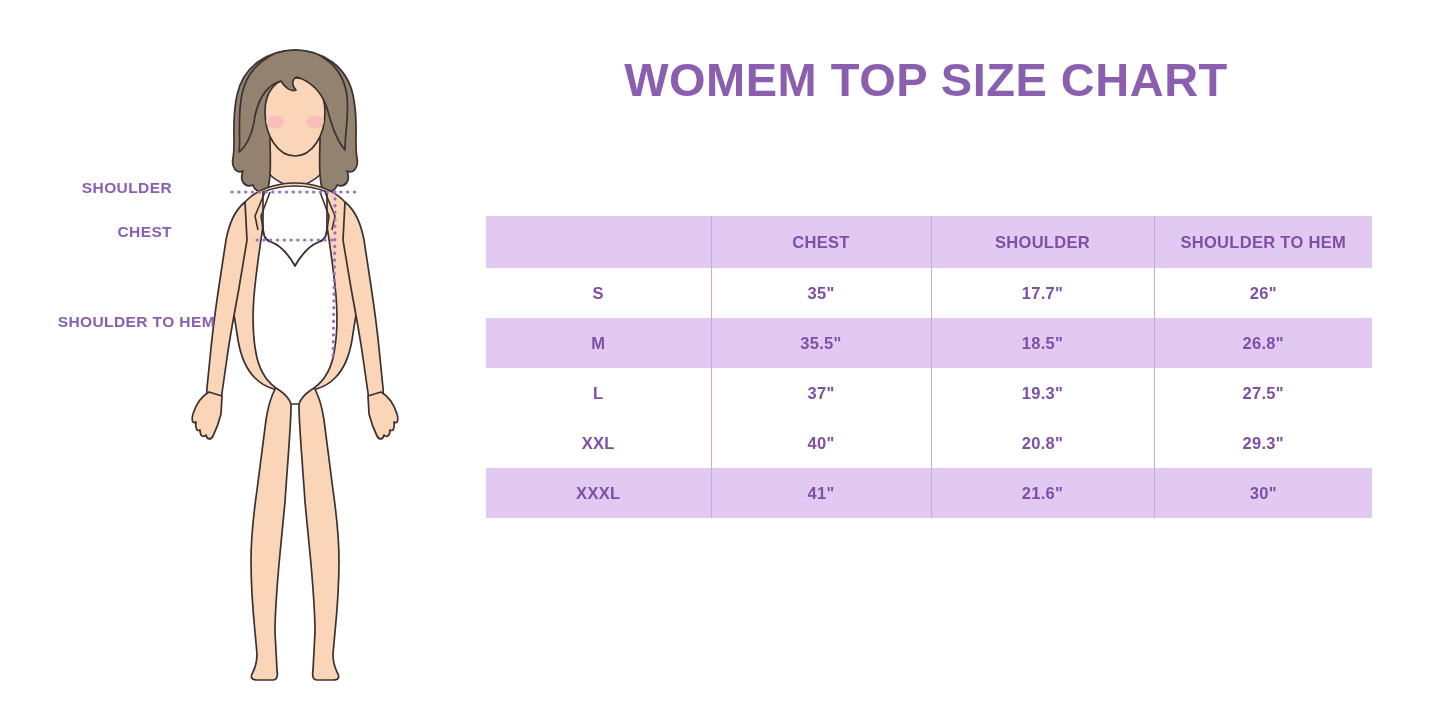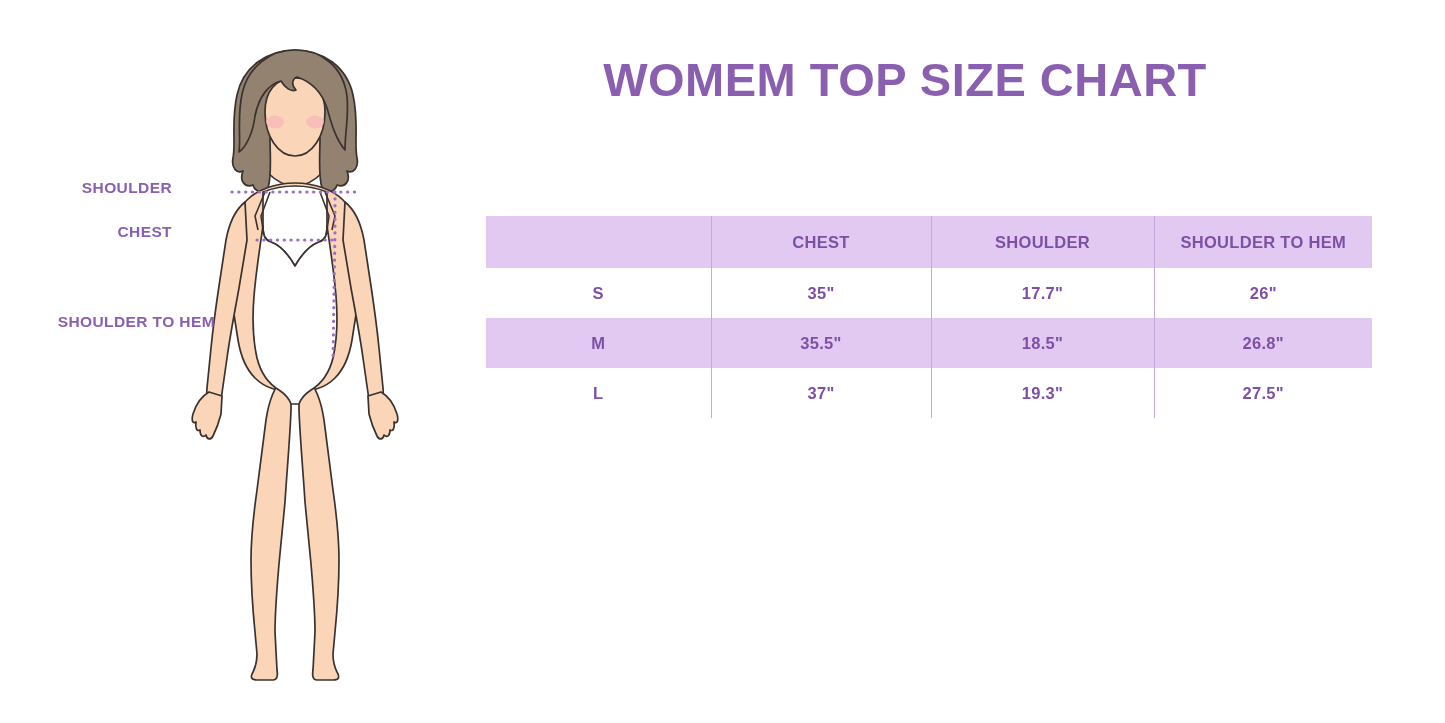--- a/index.html
+++ b/index.html
@@ -15,21 +15,21 @@
   #page {
     position: relative;
     width: 1445px;
     height: 723px;
     background: #ffffff;
   }
 
   
   #chart-title {
     position: absolute;
-    left: 455px;
+    left: 476px;
     top: 52px;
     width: 900px;
     text-align: center;
     font-family: "Liberation Sans", sans-serif;
     font-weight: bold;
     font-size: 47px;
     letter-spacing: 0.5px;
     color: #8b5fb0;
     white-space: nowrap;
   }
@@ -331,16 +331,28 @@
         <td>35.5"</td>
         <td>18.5"</td>
         <td>26.8"</td>
       </tr>
       <tr class="row-plain">
         <td>L</td>
         <td>37"</td>
         <td>19.3"</td>
         <td>27.5"</td>
       </tr>
+      <tr class="row-plain">
+        <td>XXL</td>
+        <td>40"</td>
+        <td>20.8"</td>
+        <td>29.3"</td>
+      </tr>
+      <tr class="row-shaded">
+        <td>XXXL</td>
+        <td>41"</td>
+        <td>21.6"</td>
+        <td>30"</td>
+      </tr>
     </tbody>
   </table>
 
 </div>
 
 </body></html>

